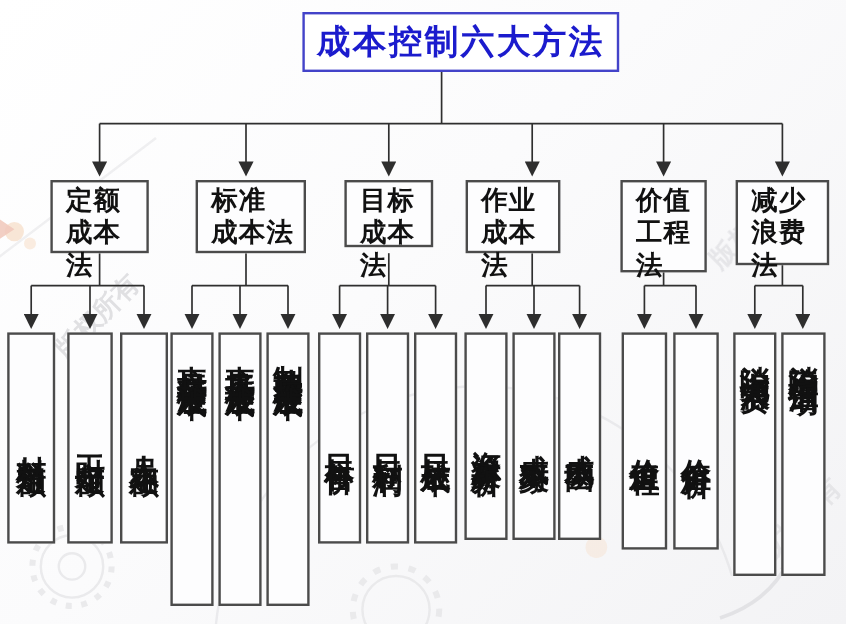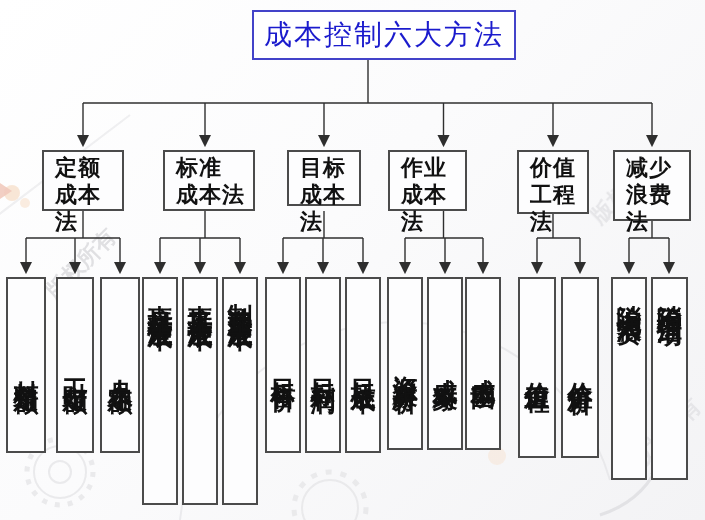--- a/index.html
+++ b/index.html
@@ -5,21 +5,21 @@
   html,body{margin:0;padding:0;background:#e9e9ec;}
   .stage{
     position:relative;width:705px;height:520px;overflow:hidden;
     background:linear-gradient(135deg,#ffffff 0%,#fbfbfc 45%,#f3f3f5 100%);
     font-family:"DejaVu Sans","Liberation Sans",sans-serif;
   }
   svg.layer{position:absolute;left:0;top:0;pointer-events:none;}
   .title-box{
     position:absolute;left:252px;top:10px;width:264px;height:50px;
     box-sizing:border-box;border:2px solid #4343c9;background:#ffffff;
-    color:#1b1bcd;font-size:28px;font-weight:normal;letter-spacing:2px;
+    color:#1b1bcd;font-size:28px;font-weight:bold;letter-spacing:2px;
     display:flex;align-items:center;justify-content:center;
   }
   .node{
     position:absolute;box-sizing:border-box;background:#fdfdfe;
     border:2px solid #4b4b4b;color:#111;font-weight:bold;
   }
   .method{
     font-size:22px;line-height:27px;white-space:pre-line;
     padding:2px 0 0 11px;letter-spacing:1px;
   }
@@ -115,21 +115,21 @@
   <div class="title-box">成本控制六大方法</div>
 
   <div class="node method" style="left:42px;top:150px;width:82px;height:61px">定额
 成本法</div>
   <div class="node method" style="left:163px;top:150px;width:92px;height:61px">标准
 成本法</div>
   <div class="node method" style="left:287px;top:150px;width:74px;height:56px">目标
 成本法</div>
   <div class="node method" style="left:388px;top:150px;width:79px;height:61px">作业
 成本法</div>
-  <div class="node method" style="left:517px;top:150px;width:72px;height:64px">价值
+  <div class="node method" style="left:517px;top:150px;width:72px;height:77px">价值
 工程法</div>
   <div class="node method" style="left:613px;top:150px;width:78px;height:71px">减少
 浪费法</div>
 
   <div class="node leaf center" style="left:6px;top:277px;width:40px;height:176px">
       <span>材料定额</span>
     </div>
   <div class="node leaf center" style="left:56px;top:277px;width:38px;height:176px">
       <span>工时定额</span>
     </div>

